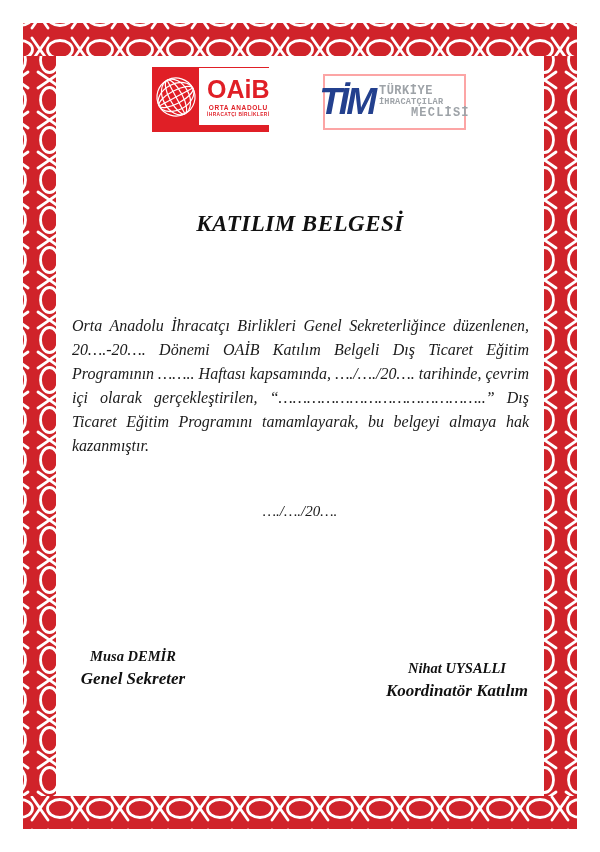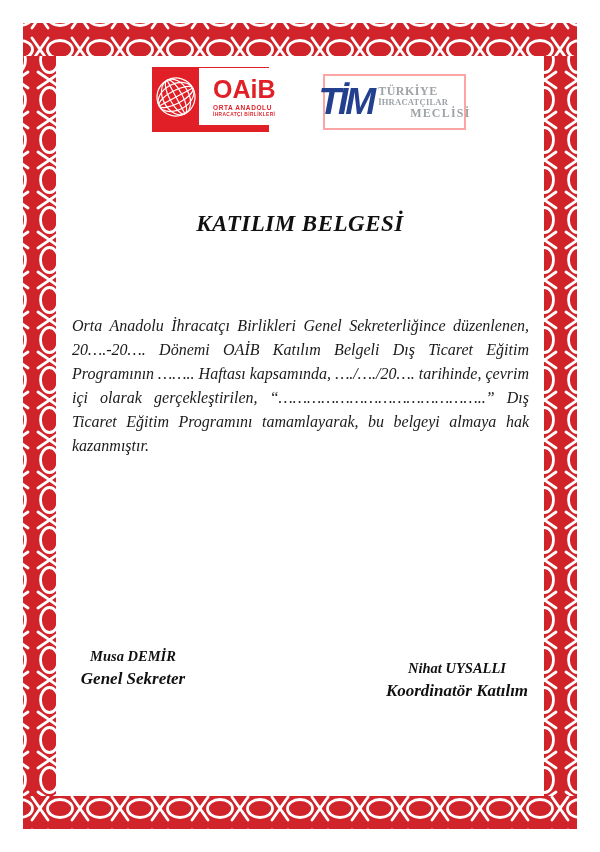--- a/index.html
+++ b/index.html
@@ -23,22 +23,22 @@
     display: flex; flex-direction: column;
     border: 1px solid #e01f26; background: #ffffff;
   }
   .logo-oaib .oaib-row { display: flex; flex: 1; }
   .oaib-globe-panel {
     width: 54px; background: #e01f26;
     display: flex; align-items: center; justify-content: center;
   }
   .oaib-text-panel {
     flex: 1; background: #ffffff; color: #e01f26;
-    display: flex; flex-direction: column; align-items: flex-start; justify-content: center;
-    padding: 2px 14px;
+    display: flex; flex-direction: column; align-items: center; justify-content: center;
+    padding: 2px 8px;
   }
   .oaib-acronym {
     font-family: "Liberation Sans", sans-serif;
     font-weight: bold; font-size: 25px; line-height: 25px; color: #e01f26;
   }
   .oaib-line1 {
     font-family: "Liberation Sans", sans-serif;
     font-weight: bold; font-size: 6.5px; letter-spacing: 0.6px; margin-top: 2px;
   }
   .oaib-line2 {
@@ -54,21 +54,21 @@
     display: flex; align-items: center; justify-content: center;
     gap: 5px; padding: 3px 4px;
   }
   .tim-acronym {
     font-family: "Liberation Sans", sans-serif;
     font-weight: bold; font-style: italic;
     font-size: 37px; line-height: 37px; letter-spacing: -3px;
     color: #23408e; transform: translateY(-1px);
   }
   .tim-text-col {
-    font-family: Liberation Serif, serif;
+    font-family: Liberation Mono, monospace;
     color: #9ea3a8; font-weight: bold; text-align: left;
   }
   .tim-line1 { font-size: 12px; line-height: 12px; letter-spacing: 0.5px; }
   .tim-line2 { font-size: 8.6px; line-height: 10px; letter-spacing: 0.2px; }
   .tim-line3 { font-size: 12px; line-height: 12px; letter-spacing: 1.2px; padding-left: 32px; }
 
   
   .cert-title {
     position: absolute; left: 0; right: 0; top: 211px;
     text-align: center;
@@ -148,20 +148,21 @@
         <div class="tim-line1">TÜRKİYE</div>
         <div class="tim-line2">İHRACATÇILAR</div>
         <div class="tim-line3">MECLİSİ</div>
       </div>
     </div>
 
     <div class="cert-title">KATILIM BELGESİ</div>
 
     <div class="cert-body">Orta Anadolu İhracatçı Birlikleri Genel Sekreterliğince düzenlenen, 20….-20…. Dönemi OAİB Katılım Belgeli Dış Ticaret Eğitim Programının …….. Haftası kapsamında, …./…./20…. tarihinde, çevrim içi olarak gerçekleştirilen, “……………………………………..” Dış Ticaret Eğitim Programını tamamlayarak, bu belgeyi almaya hak kazanmıştır.</div>
 
+    <div class="cert-date">…./…./20….</div>
 
     <div class="sig-block sig-left">
       <div class="sig-name">Musa DEMİR</div>
       <div class="sig-role">Genel Sekreter</div>
     </div>
     <div class="sig-block sig-right">
       <div class="sig-name">Nihat UYSALLI</div>
       <div class="sig-role">Koordinatör Katılım</div>
     </div>
 

